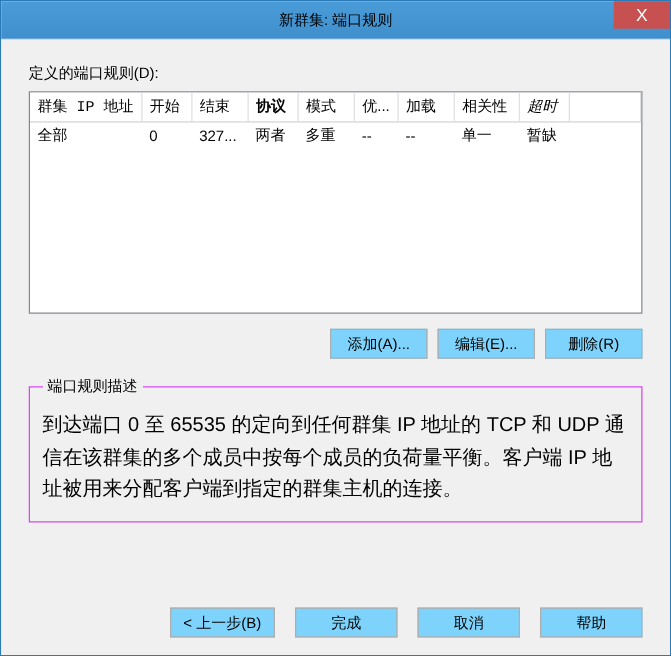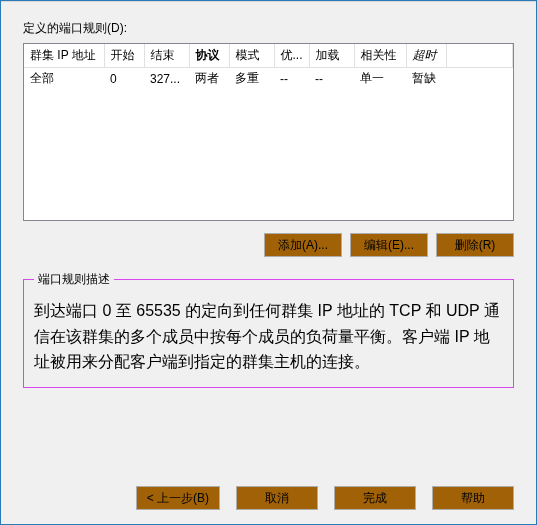--- a/index.html
+++ b/index.html
@@ -86,21 +86,21 @@
     .btn-row {
       display: flex;
       justify-content: flex-end;
       gap: 8px;
       margin-top: 12px;
       margin-bottom: 14px;
     }
     .btn {
       min-width: 78px;
       height: 24px;
-      background: #a16207;
+      background: #7dd3fc;
       border: 1px solid #adadad;
       font-size: 12px;
       font-family: inherit;
       cursor: pointer;
       padding: 0 10px;
     }
     .fieldset {
       border: 1px solid #d946ef;
       padding: 10px 10px 12px 10px;
       margin-bottom: 10px;
@@ -114,34 +114,40 @@
       line-height: 1.6;
     }
     .spacer { flex: 1; }
     .footer-row {
       display: flex;
       justify-content: flex-end;
       gap: 16px;
       padding-top: 10px;
     }
     .footer-row .btn { min-width: 82px; }
-    .col-ip { width: 80px; }
+    .col-ip { width: 80px; font-family: Liberation Mono, monospace; }
     .col-start { width: 40px; margin-left: 48px; }
     .col-end { width: 45px; }
     .col-proto { width: 40px; font-weight: bold; }
     .col-mode { width: 45px; }
     .col-pri { width: 35px; }
     .col-load { width: 45px; }
     .col-aff { width: 52px; }
     .col-to { width: 40px; font-style: italic; }
   </style>
 </head>
 <body>
 
 <div class="window">
+  <div class="titlebar">
+    <span class="titlebar-title">新群集: 端口规则</span>
+    <div class="close-btn">
+      <span>X</span>
+    </div>
+  </div>
 
   <div class="content">
     <div class="section-label">定义的端口规则(D):</div>
 
     <div class="table-container">
       <table>
         <thead>
           <tr>
             <th class="col-ip">群集 IP 地址</th>
             <th class="col-start">开始</th>
@@ -180,18 +186,18 @@
 
     <fieldset class="fieldset">
       <legend class="fieldset-legend">端口规则描述</legend>
       <div class="desc-text">到达端口 0 至 65535 的定向到任何群集 IP 地址的 TCP 和 UDP 通信在该群集的多个成员中按每个成员的负荷量平衡。客户端 IP 地址被用来分配客户端到指定的群集主机的连接。</div>
     </fieldset>
 
     <div class="spacer"></div>
 
     <div class="footer-row">
       <button class="btn">&lt; 上一步(B)</button>
+      <button class="btn">完成</button>
       <button class="btn">取消</button>
-      <button class="btn">完成</button>
       <button class="btn">帮助</button>
     </div>
   </div>
 </div>
 
 </body></html>

